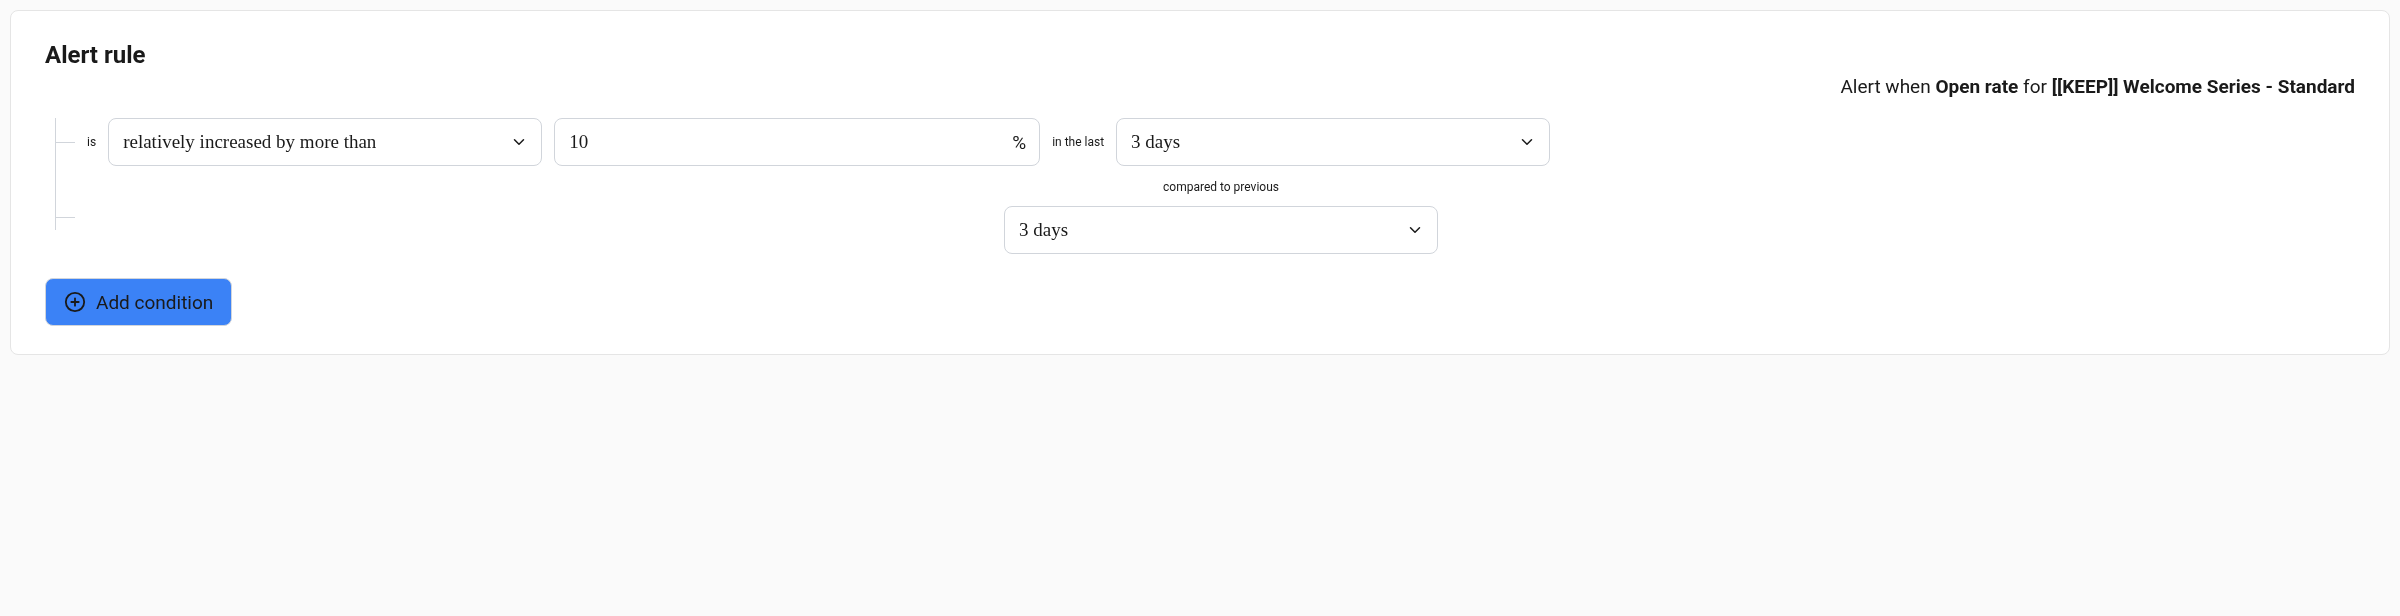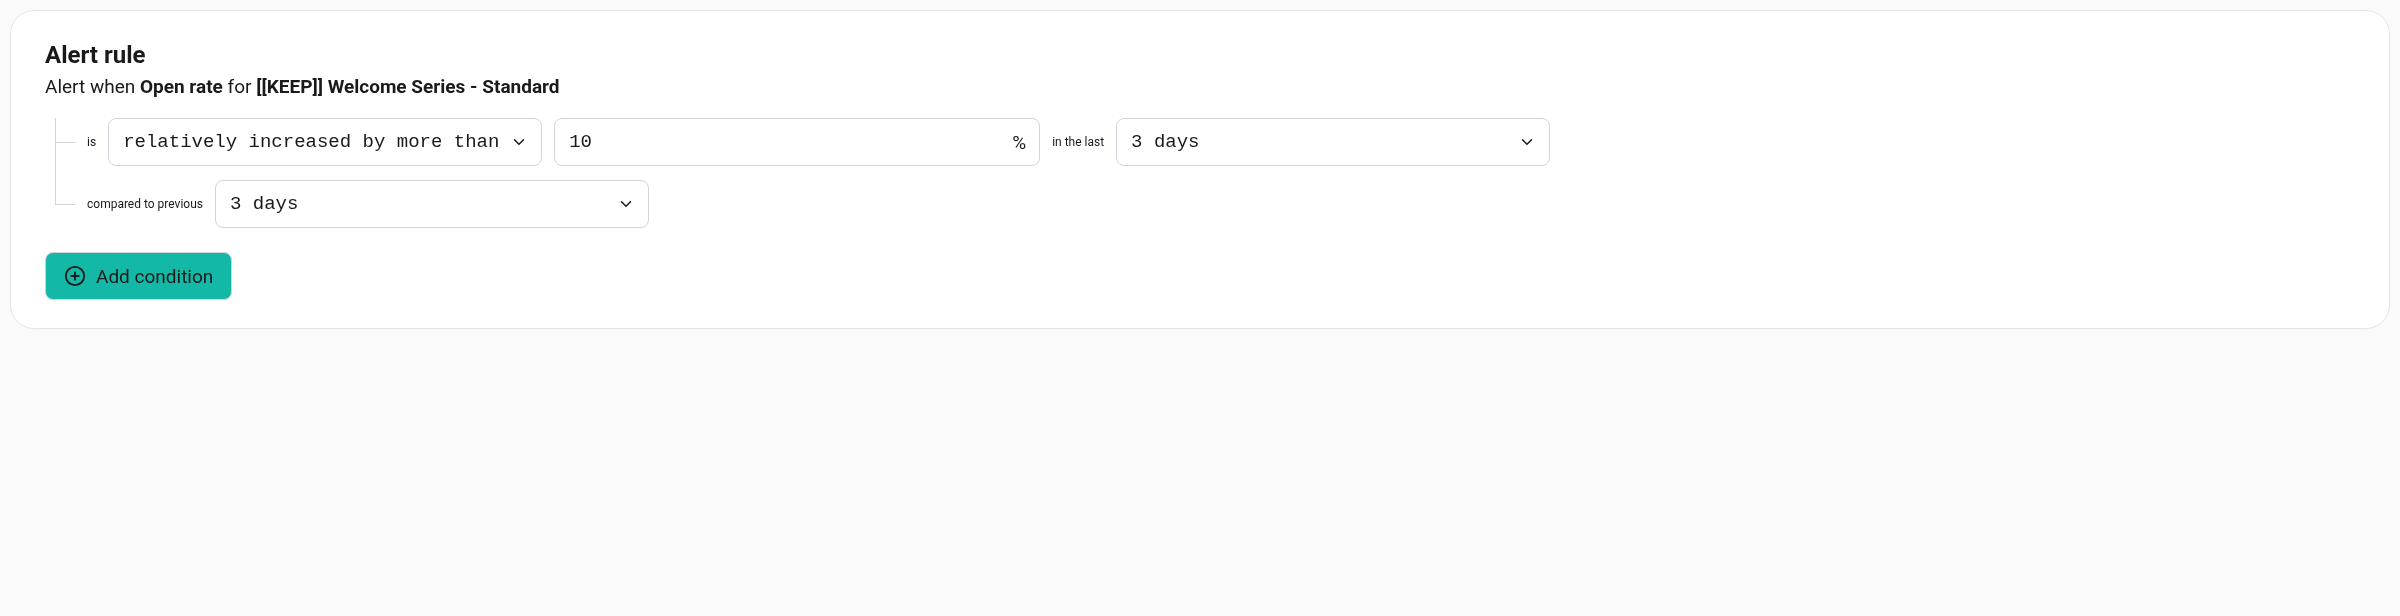--- a/index.html
+++ b/index.html
@@ -12,21 +12,21 @@
       font-family: -apple-system, BlinkMacSystemFont, "Segoe UI", Roboto, Helvetica, Arial, sans-serif;
       background: #fafafa;
       padding: 10px;
       font-size: 16px;
       color: #1a1a1a;
     }
 
     .card {
       background: #ffffff;
       border: 1px solid #e5e5e5;
-      border-radius: 24px;
+      border-radius: 8px;
       padding: 30px 34px 28px 34px;
       max-width: 2380px;
     }
 
     .card-title {
       font-size: 24px;
       font-weight: 700;
       color: #1a1a1a;
       margin-bottom: 6px;
     }
@@ -34,20 +34,21 @@
     .card-subtitle {
       font-size: 19px;
       color: #6b7280;
       margin-bottom: 28px;
     }
 
     .alert-sentence {
       font-size: 19px;
       color: #1a1a1a;
       margin-bottom: 20px;
+      text-align: right;
     }
 
     .alert-sentence .bold {
       font-weight: 700;
     }
 
     .conditions-wrapper {
       position: relative;
       padding-left: 42px;
       margin-bottom: 24px;
@@ -66,20 +67,21 @@
       display: flex;
       align-items: center;
       gap: 12px;
       position: relative;
       margin-bottom: 14px;
       min-height: 48px;
     }
 
     .condition-row:last-child {
       margin-bottom: 0;
+      flex-direction: column;
     }
 
     .tree-horizontal {
       position: absolute;
       left: -32px;
       top: 50%;
       width: 20px;
       height: 1px;
       background: #d1d5db;
     }
@@ -97,21 +99,21 @@
     }
 
     .select-control, .text-input {
       height: 48px;
       border: 1px solid #d1d5db;
       border-radius: 8px;
       background: #ffffff;
       font-size: 19px;
       color: #1a1a1a;
       padding: 16px 14px;
-      font-family: Liberation Mono, monospace;
+      font-family: Liberation Serif, serif;
     }
 
     .select-control {
       padding-right: 44px;
       cursor: pointer;
       display: flex;
       align-items: center;
       white-space: nowrap;
       overflow: hidden;
       text-overflow: ellipsis;
@@ -166,21 +168,21 @@
     }
 
     .add-condition-btn {
       display: inline-flex;
       align-items: center;
       gap: 10px;
       height: 48px;
       padding: 0 18px;
       border: 1px solid #d1d5db;
       border-radius: 8px;
-      background: #14b8a6;
+      background: #3b82f6;
       font-size: 19px;
       color: #1a1a1a;
       cursor: pointer;
       font-family: inherit;
     }
 
     .plus-icon svg {
       display: block;
     }
   </style>

